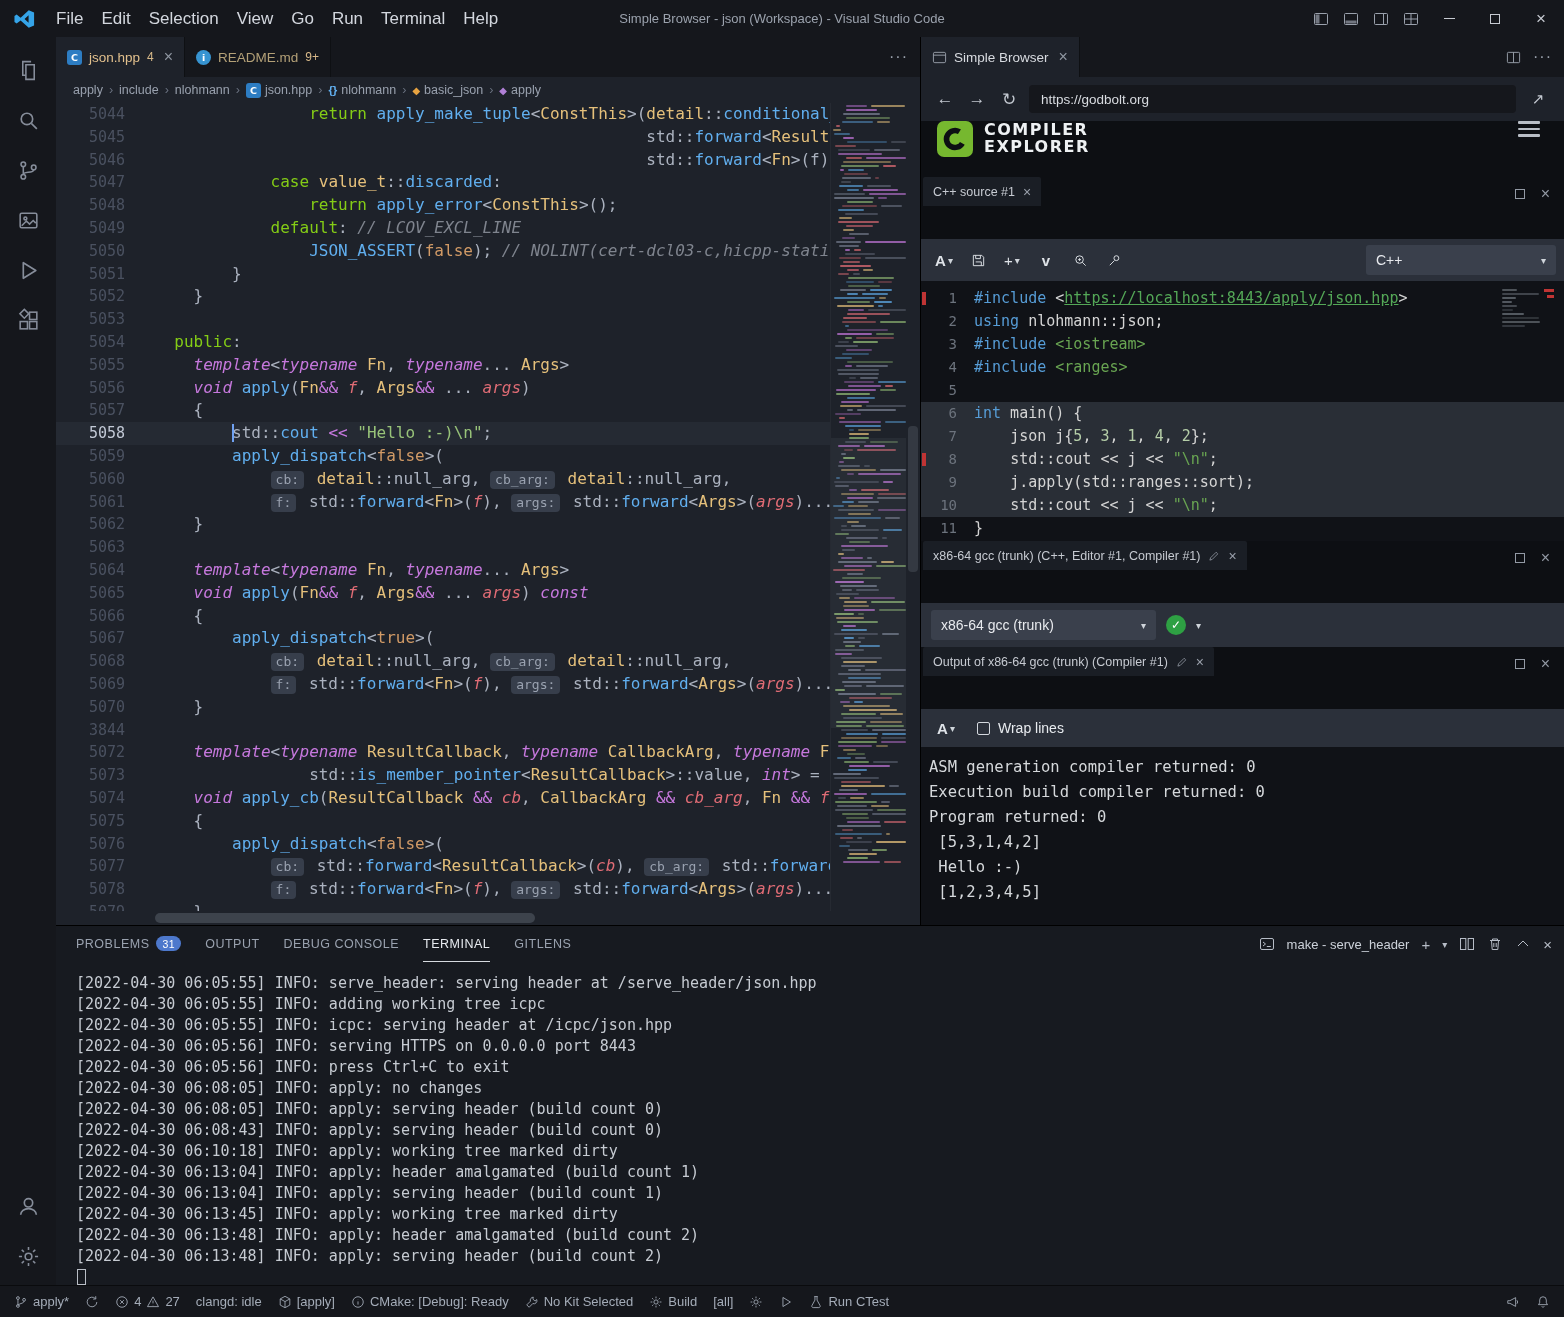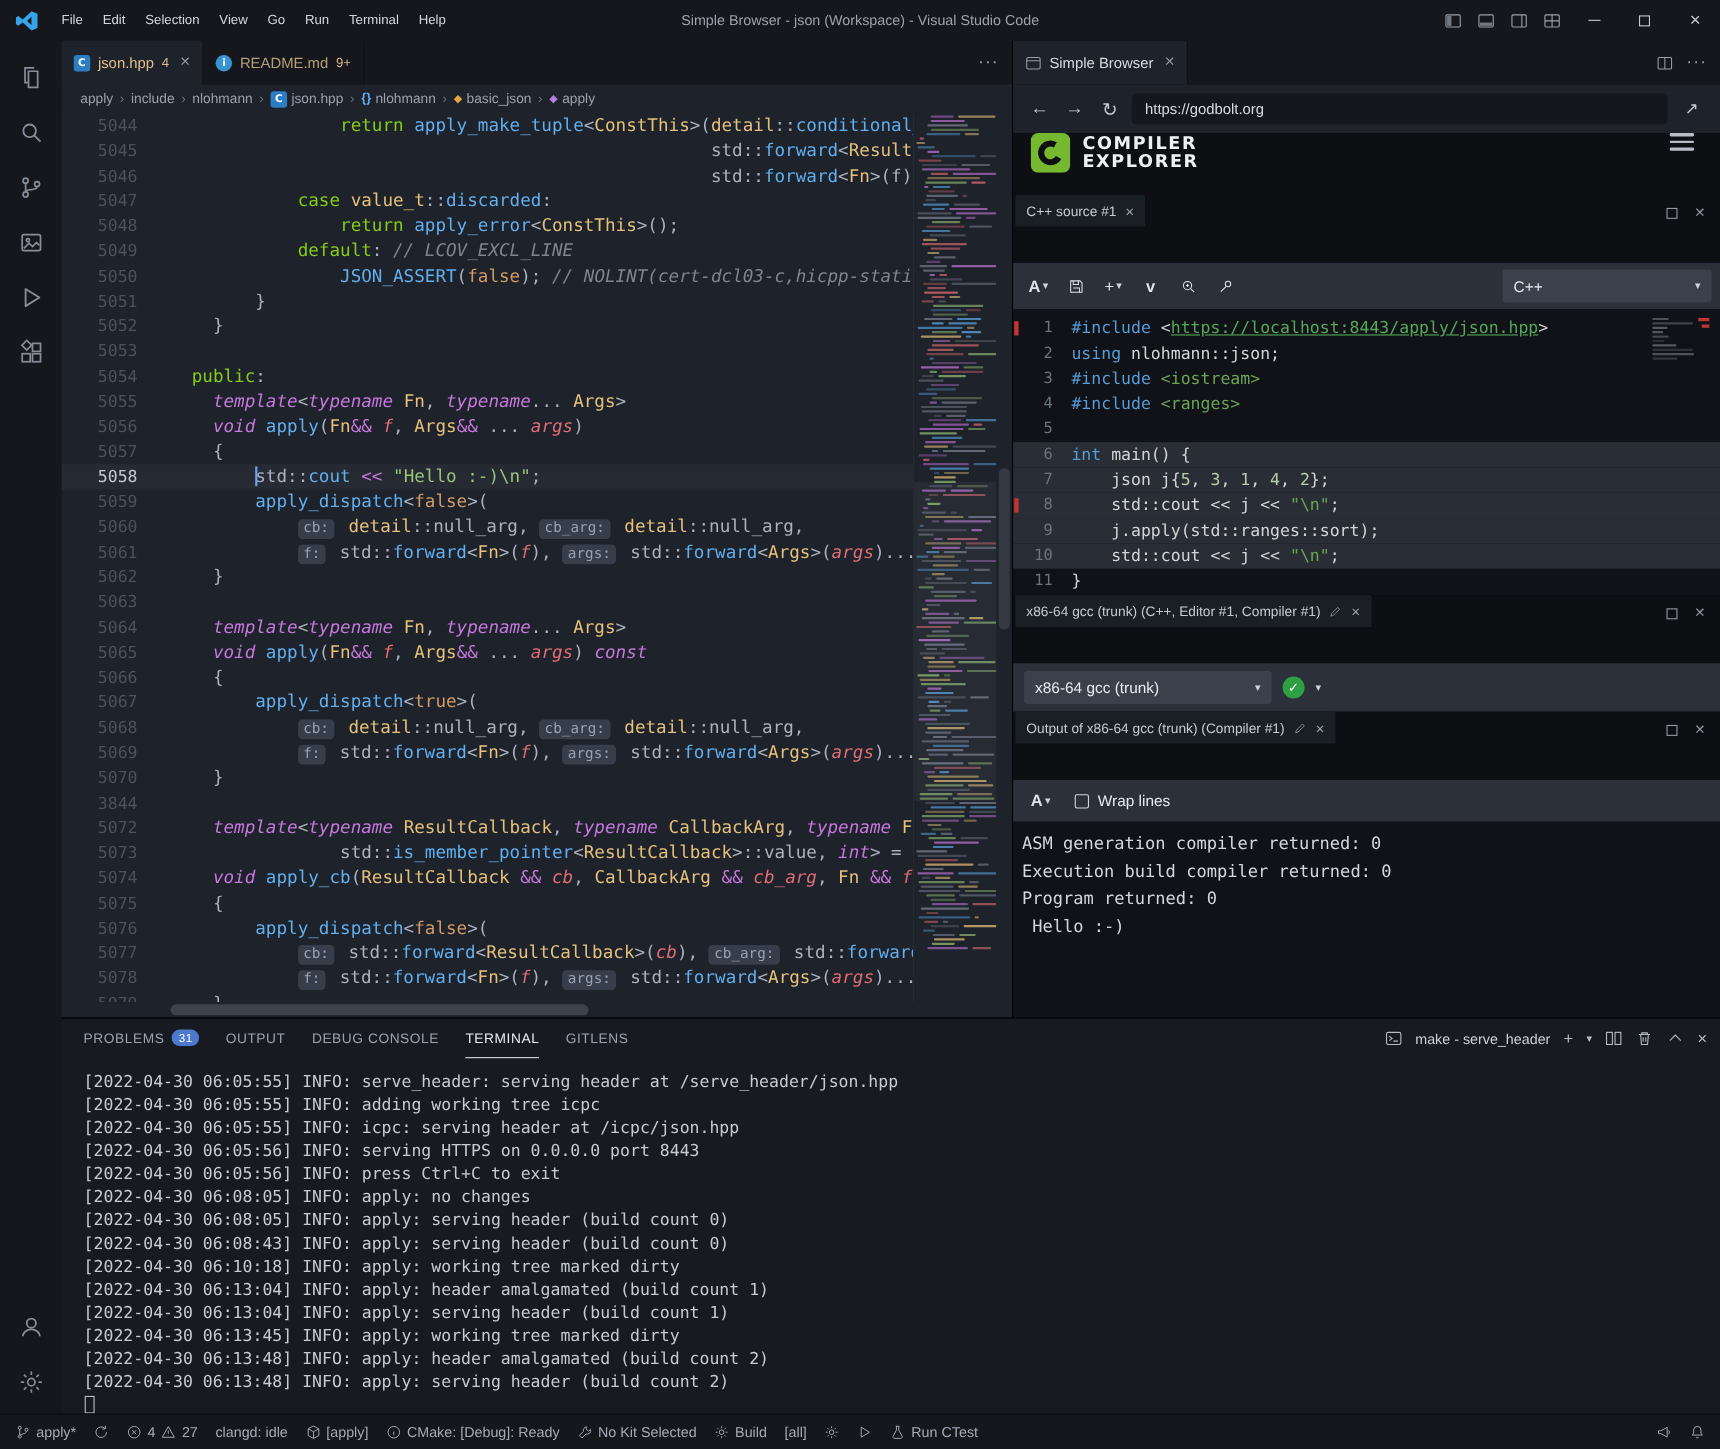--- a/index.html
+++ b/index.html
@@ -5,21 +5,21 @@
   *{box-sizing:border-box;margin:0;padding:0}
   html,body{width:1564px;height:1317px;overflow:hidden;background:#15171c;
     font-family:"Liberation Sans",sans-serif;color:#cfd3da}
   svg{display:block}
 
   
   #titlebar{position:absolute;left:0;top:0;width:1564px;height:37px;background:#15171c;
     display:flex;align-items:center;z-index:5}
   .vslogo{width:22px;height:22px;margin:0 12px 0 13px}
   .menubar{display:flex;align-items:center}
-  .menu-item{font-size:12px;color:#d3d7de;padding:0 9px;height:37px;line-height:37px;cursor:default}
+  .menu-item{font-size:17px;color:#d3d7de;padding:0 9px;height:37px;line-height:37px;cursor:default}
   #window-title{position:absolute;left:50%;transform:translateX(-50%);font-size:13px;color:#9ba2ad;white-space:nowrap}
   .win-controls{margin-left:auto;display:flex;align-items:center;height:100%}
   .tb-ic{width:30px;height:37px;display:flex;align-items:center;justify-content:center;color:#9aa1ac}
   .tb-ic svg{width:16px;height:16px}
   .wbtn{width:46px;height:37px;display:flex;align-items:center;justify-content:center;color:#c6cad1;font-size:17px}
   .min-glyph{width:11px;border-top:1.2px solid currentColor;display:block}
   .box-glyph{width:10px;height:10px;border:1.2px solid currentColor;display:block}
 
   
   #activitybar{position:absolute;left:0;top:37px;width:56px;bottom:32px;background:#15171c;
@@ -1361,21 +1361,23 @@
           <b>A</b>
           <span class="dd">▾</span>
         </span>
       <span class="wrap-box"></span>
       <span class="wrap-lbl">Wrap lines</span>
     </div>
     <div class="ce-obody">
         <div class="out-line">ASM generation compiler returned: 0</div>
         <div class="out-line">Execution build compiler returned: 0</div>
         <div class="out-line">Program returned: 0</div>
+        <div class="out-line"> [5,3,1,4,2]</div>
         <div class="out-line"> Hello :-)</div>
+        <div class="out-line"> [1,2,3,4,5]</div>
       </div>
   </div>
 </div>
 
 <div id="panel">
   <div class="panel-tabrow">
     <div class="ptabs">
         <div class="ptab">
           <span>PROBLEMS</span>
           <span class="pbadge">31</span>

